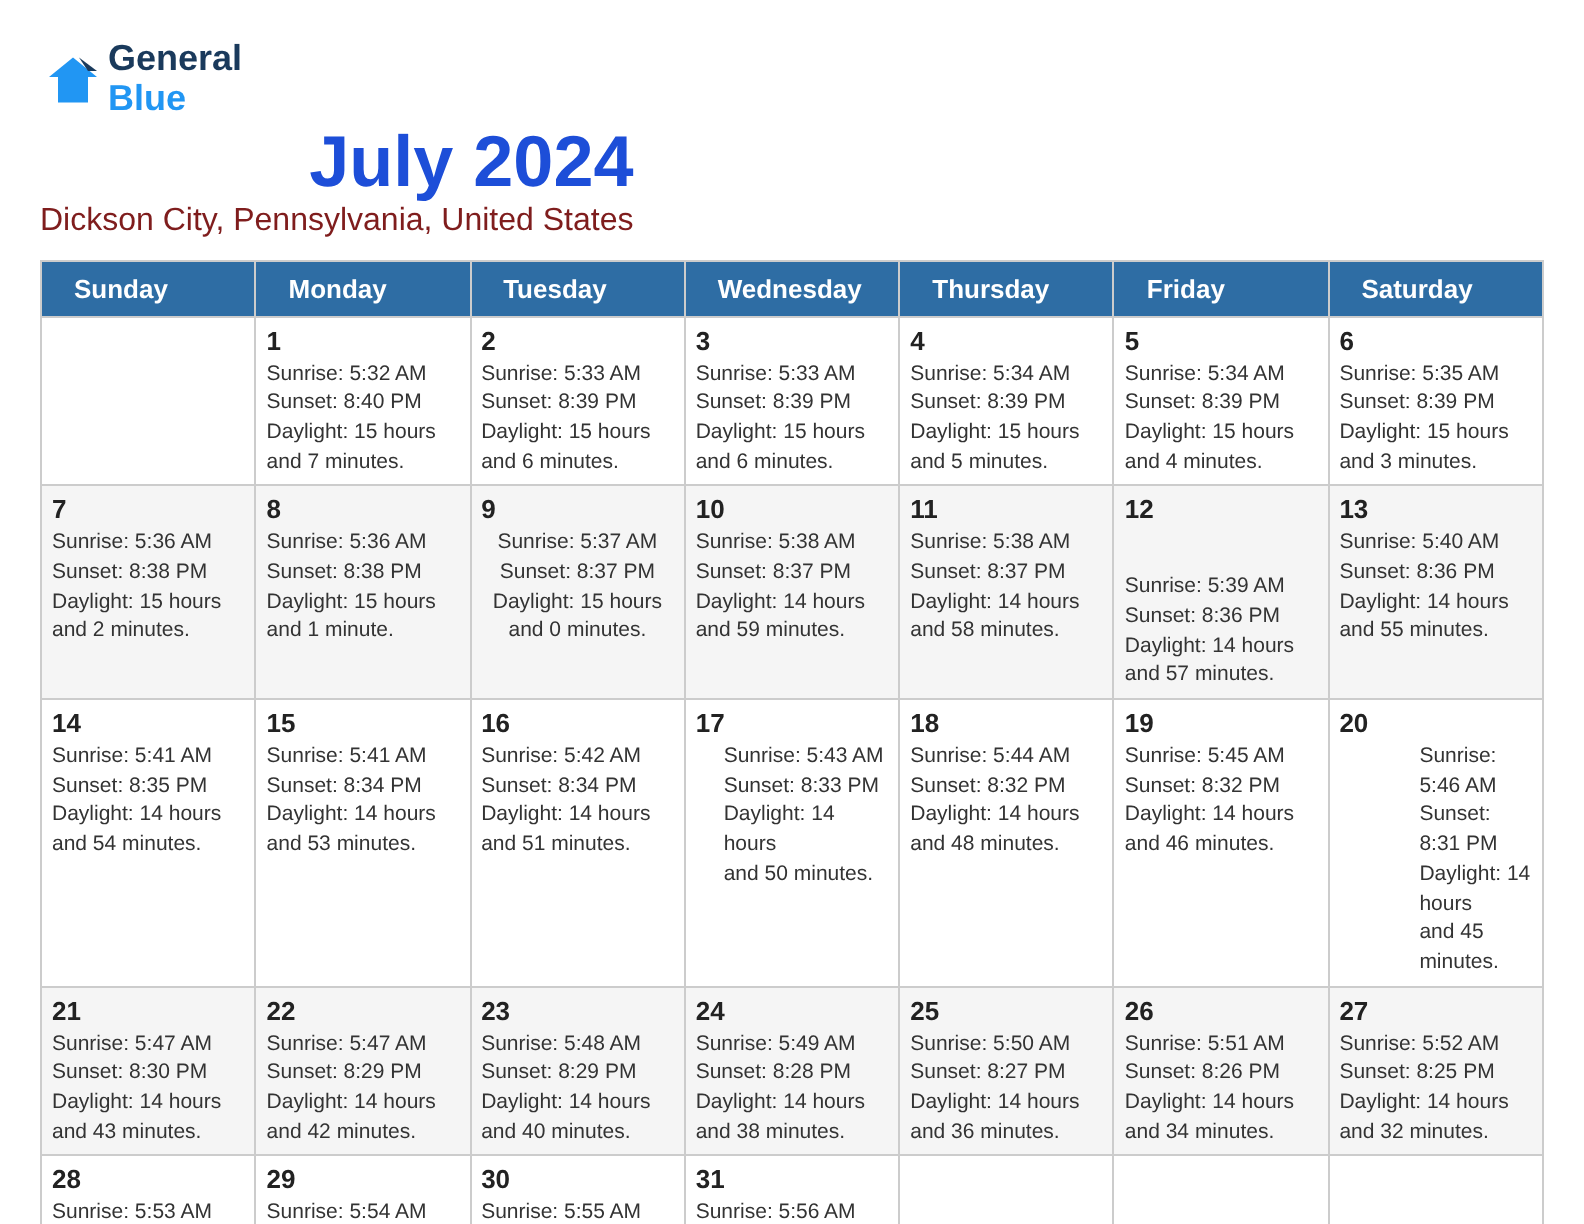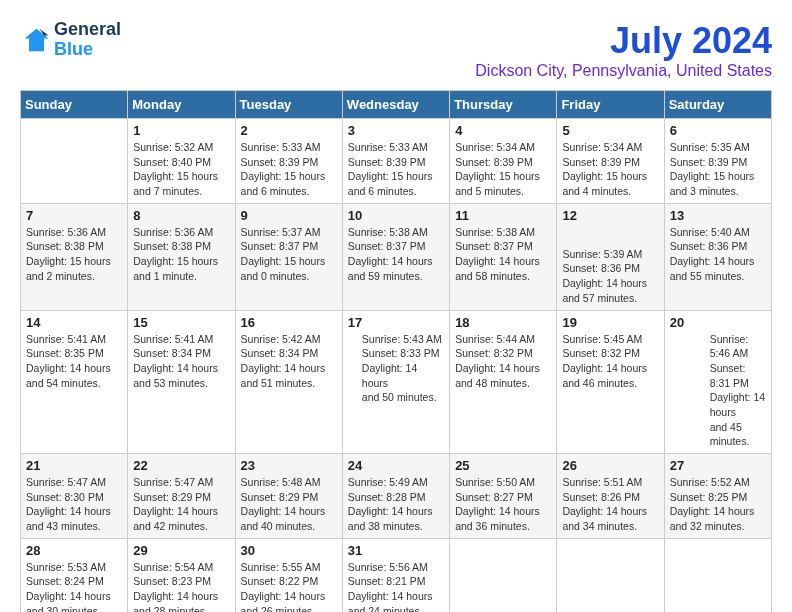--- a/index.html
+++ b/index.html
@@ -8,20 +8,21 @@
       background: #fff;
       width: 792px;
       min-height: 612px;
       padding: 20px;
     }
     .header {
       display: flex;
       justify-content: space-between;
       align-items: flex-start;
       margin-bottom: 10px;
+      flex-direction: column;
     }
     .logo {
       display: flex;
       align-items: center;
       gap: 4px;
     }
     .logo-text {
       font-size: 18px;
       font-weight: bold;
       color: #1a3a5c;
@@ -34,31 +35,31 @@
     .title-block {
       text-align: right;
     }
     .month-year {
       font-size: 36px;
       font-weight: bold;
       color: #1d4ed8;
     }
     .location {
       font-size: 16px;
-      color: #6d28d9;
+      color: #7f1d1d;
     }
     .calendar {
       width: 100%;
       border-collapse: collapse;
       font-size: 11px;
     }
     .calendar th {
       background: #2e6da4;
       color: #fff;
-      padding: 6px 4px;
+      padding: 6px 16px;
       text-align: left;
       font-size: 13px;
       font-weight: bold;
       border: 1px solid #ccc;
     }
     .calendar td {
       border: 1px solid #ccc;
       vertical-align: top;
       padding: 4px 5px;
       width: calc(100% / 7);
@@ -172,21 +173,21 @@
         </td>
         <td>
           <span class="day-number">8</span>
           <div class="day-info" style="white-space: pre-line;">Sunrise: 5:36 AM
 Sunset: 8:38 PM
 Daylight: 15 hours
 and 1 minute.</div>
         </td>
         <td>
           <span class="day-number">9</span>
-          <div class="day-info" style="white-space: pre-line;">Sunrise: 5:37 AM
+          <div class="day-info" style="white-space: pre-line; text-align: center;">Sunrise: 5:37 AM
 Sunset: 8:37 PM
 Daylight: 15 hours
 and 0 minutes.</div>
         </td>
         <td>
           <span class="day-number">10</span>
           <div class="day-info" style="white-space: pre-line;">Sunrise: 5:38 AM
 Sunset: 8:37 PM
 Daylight: 14 hours
 and 59 minutes.</div>

